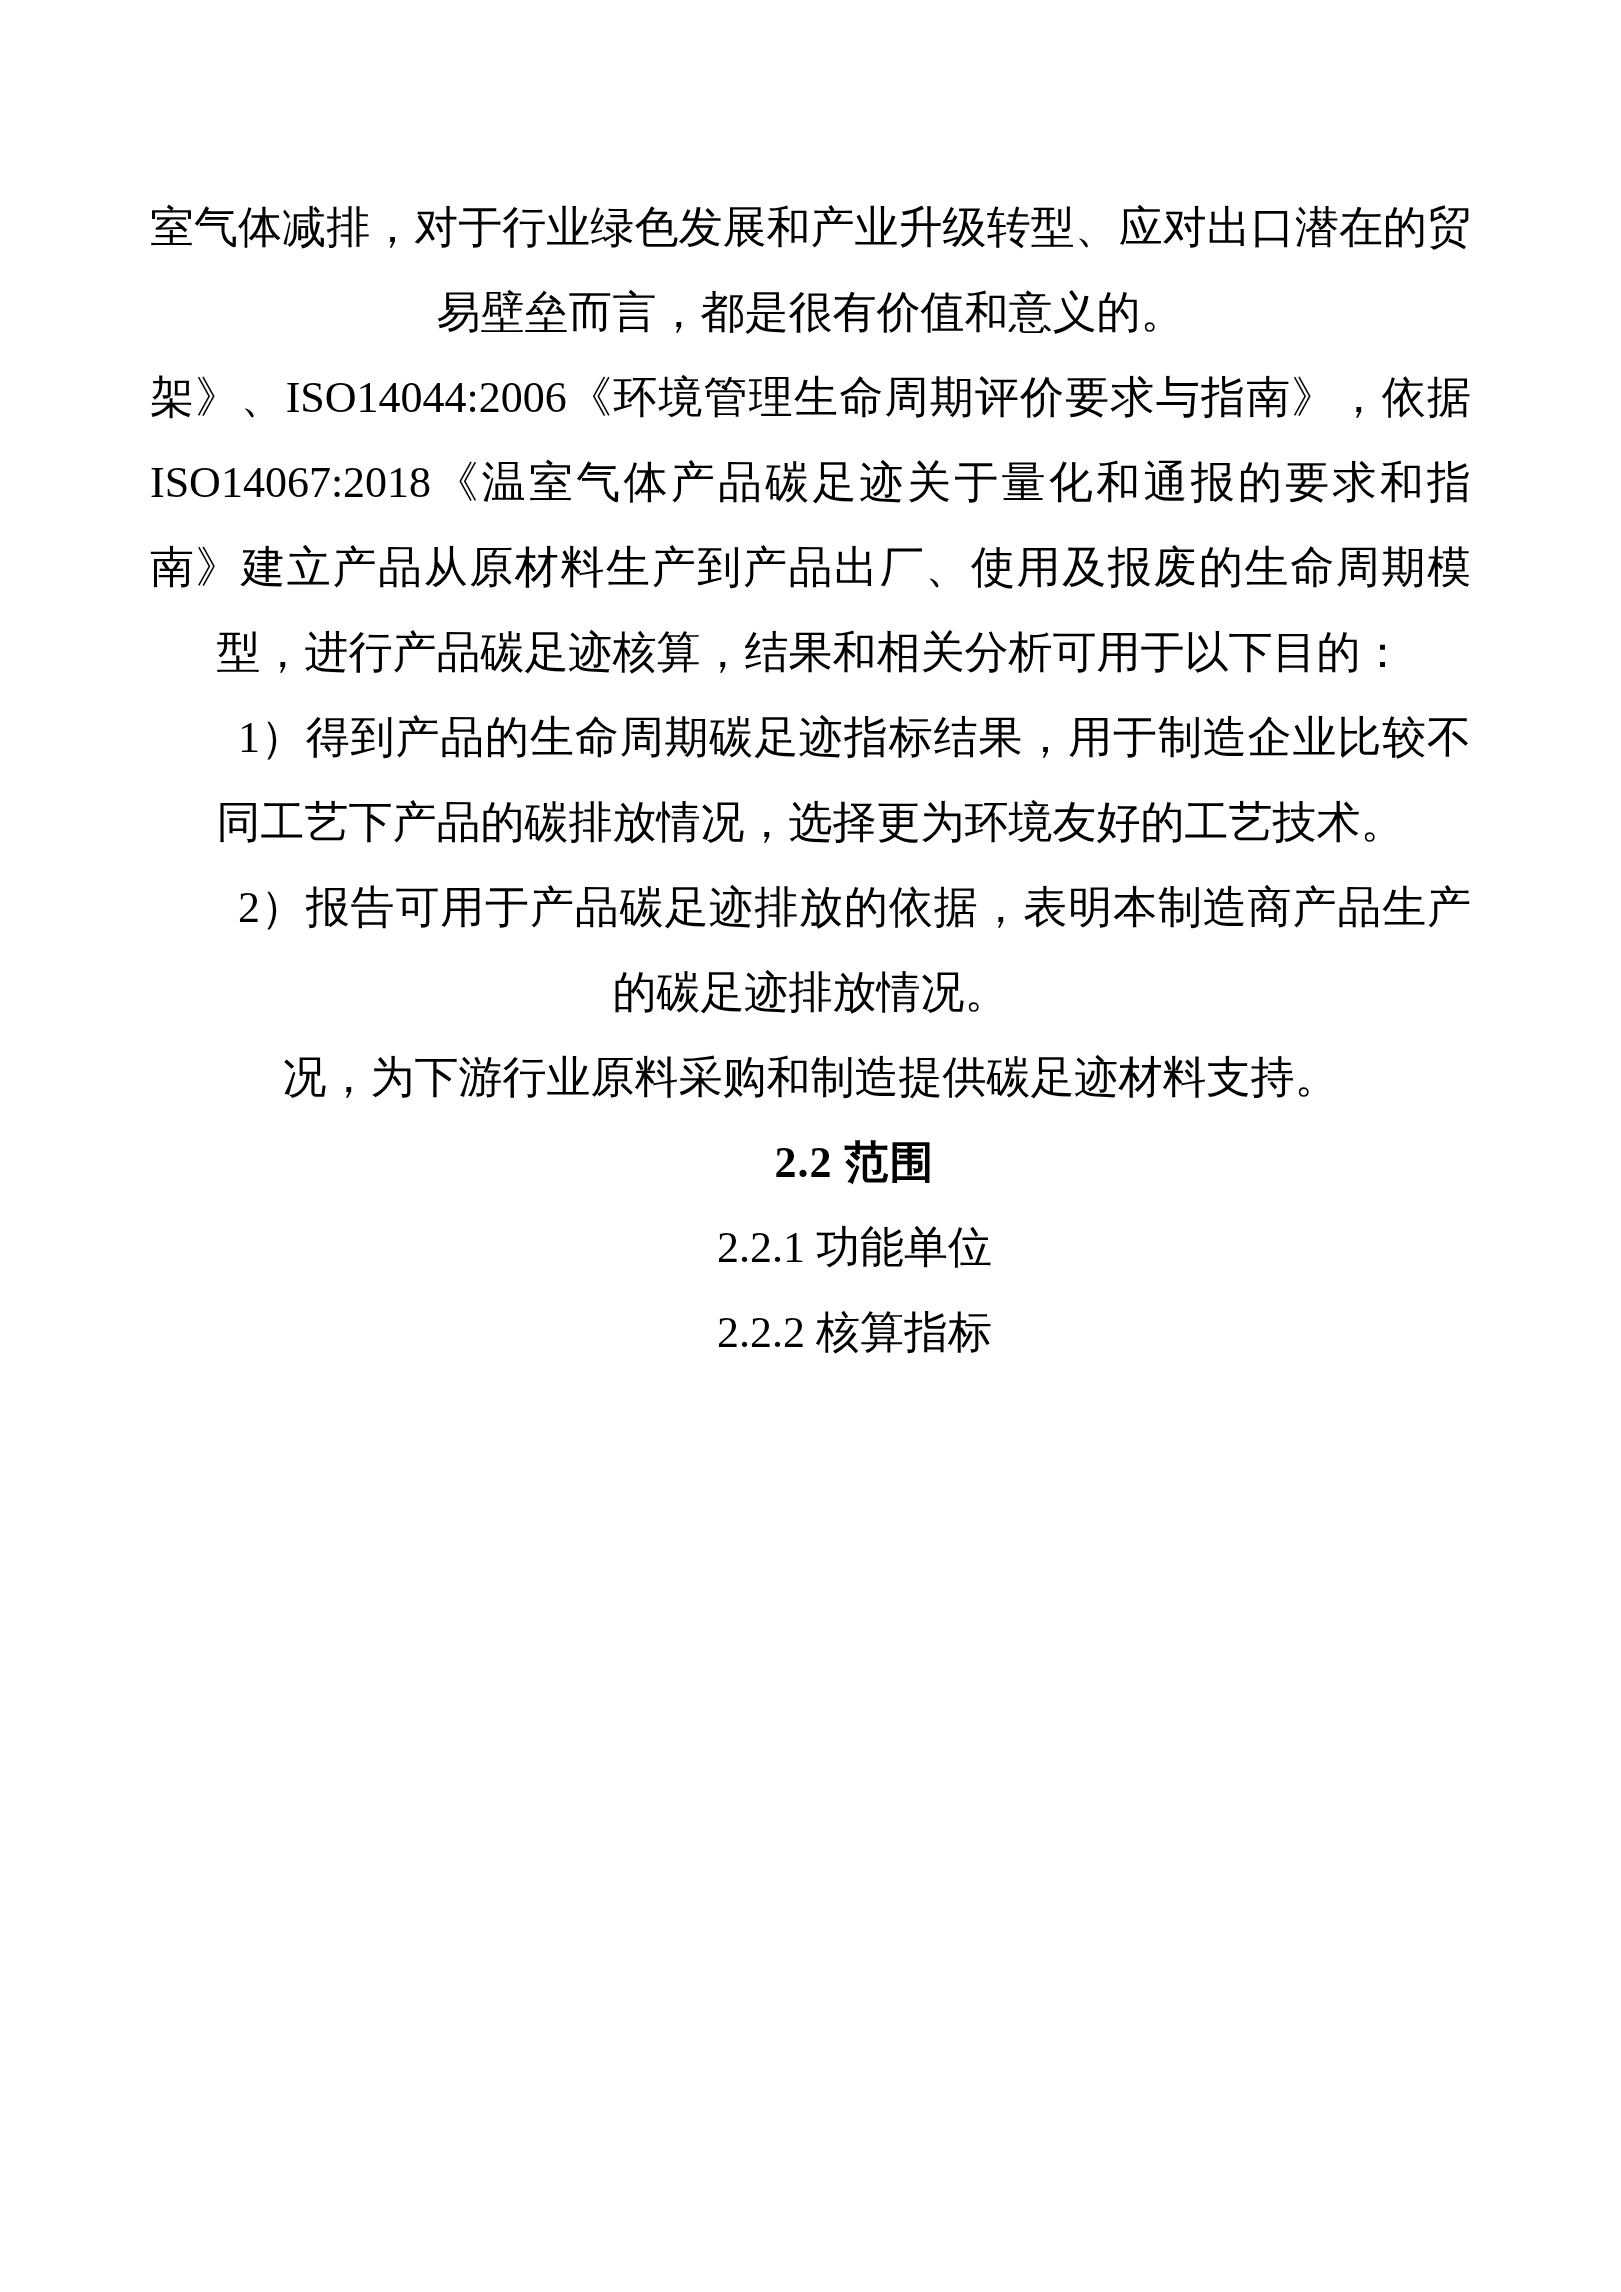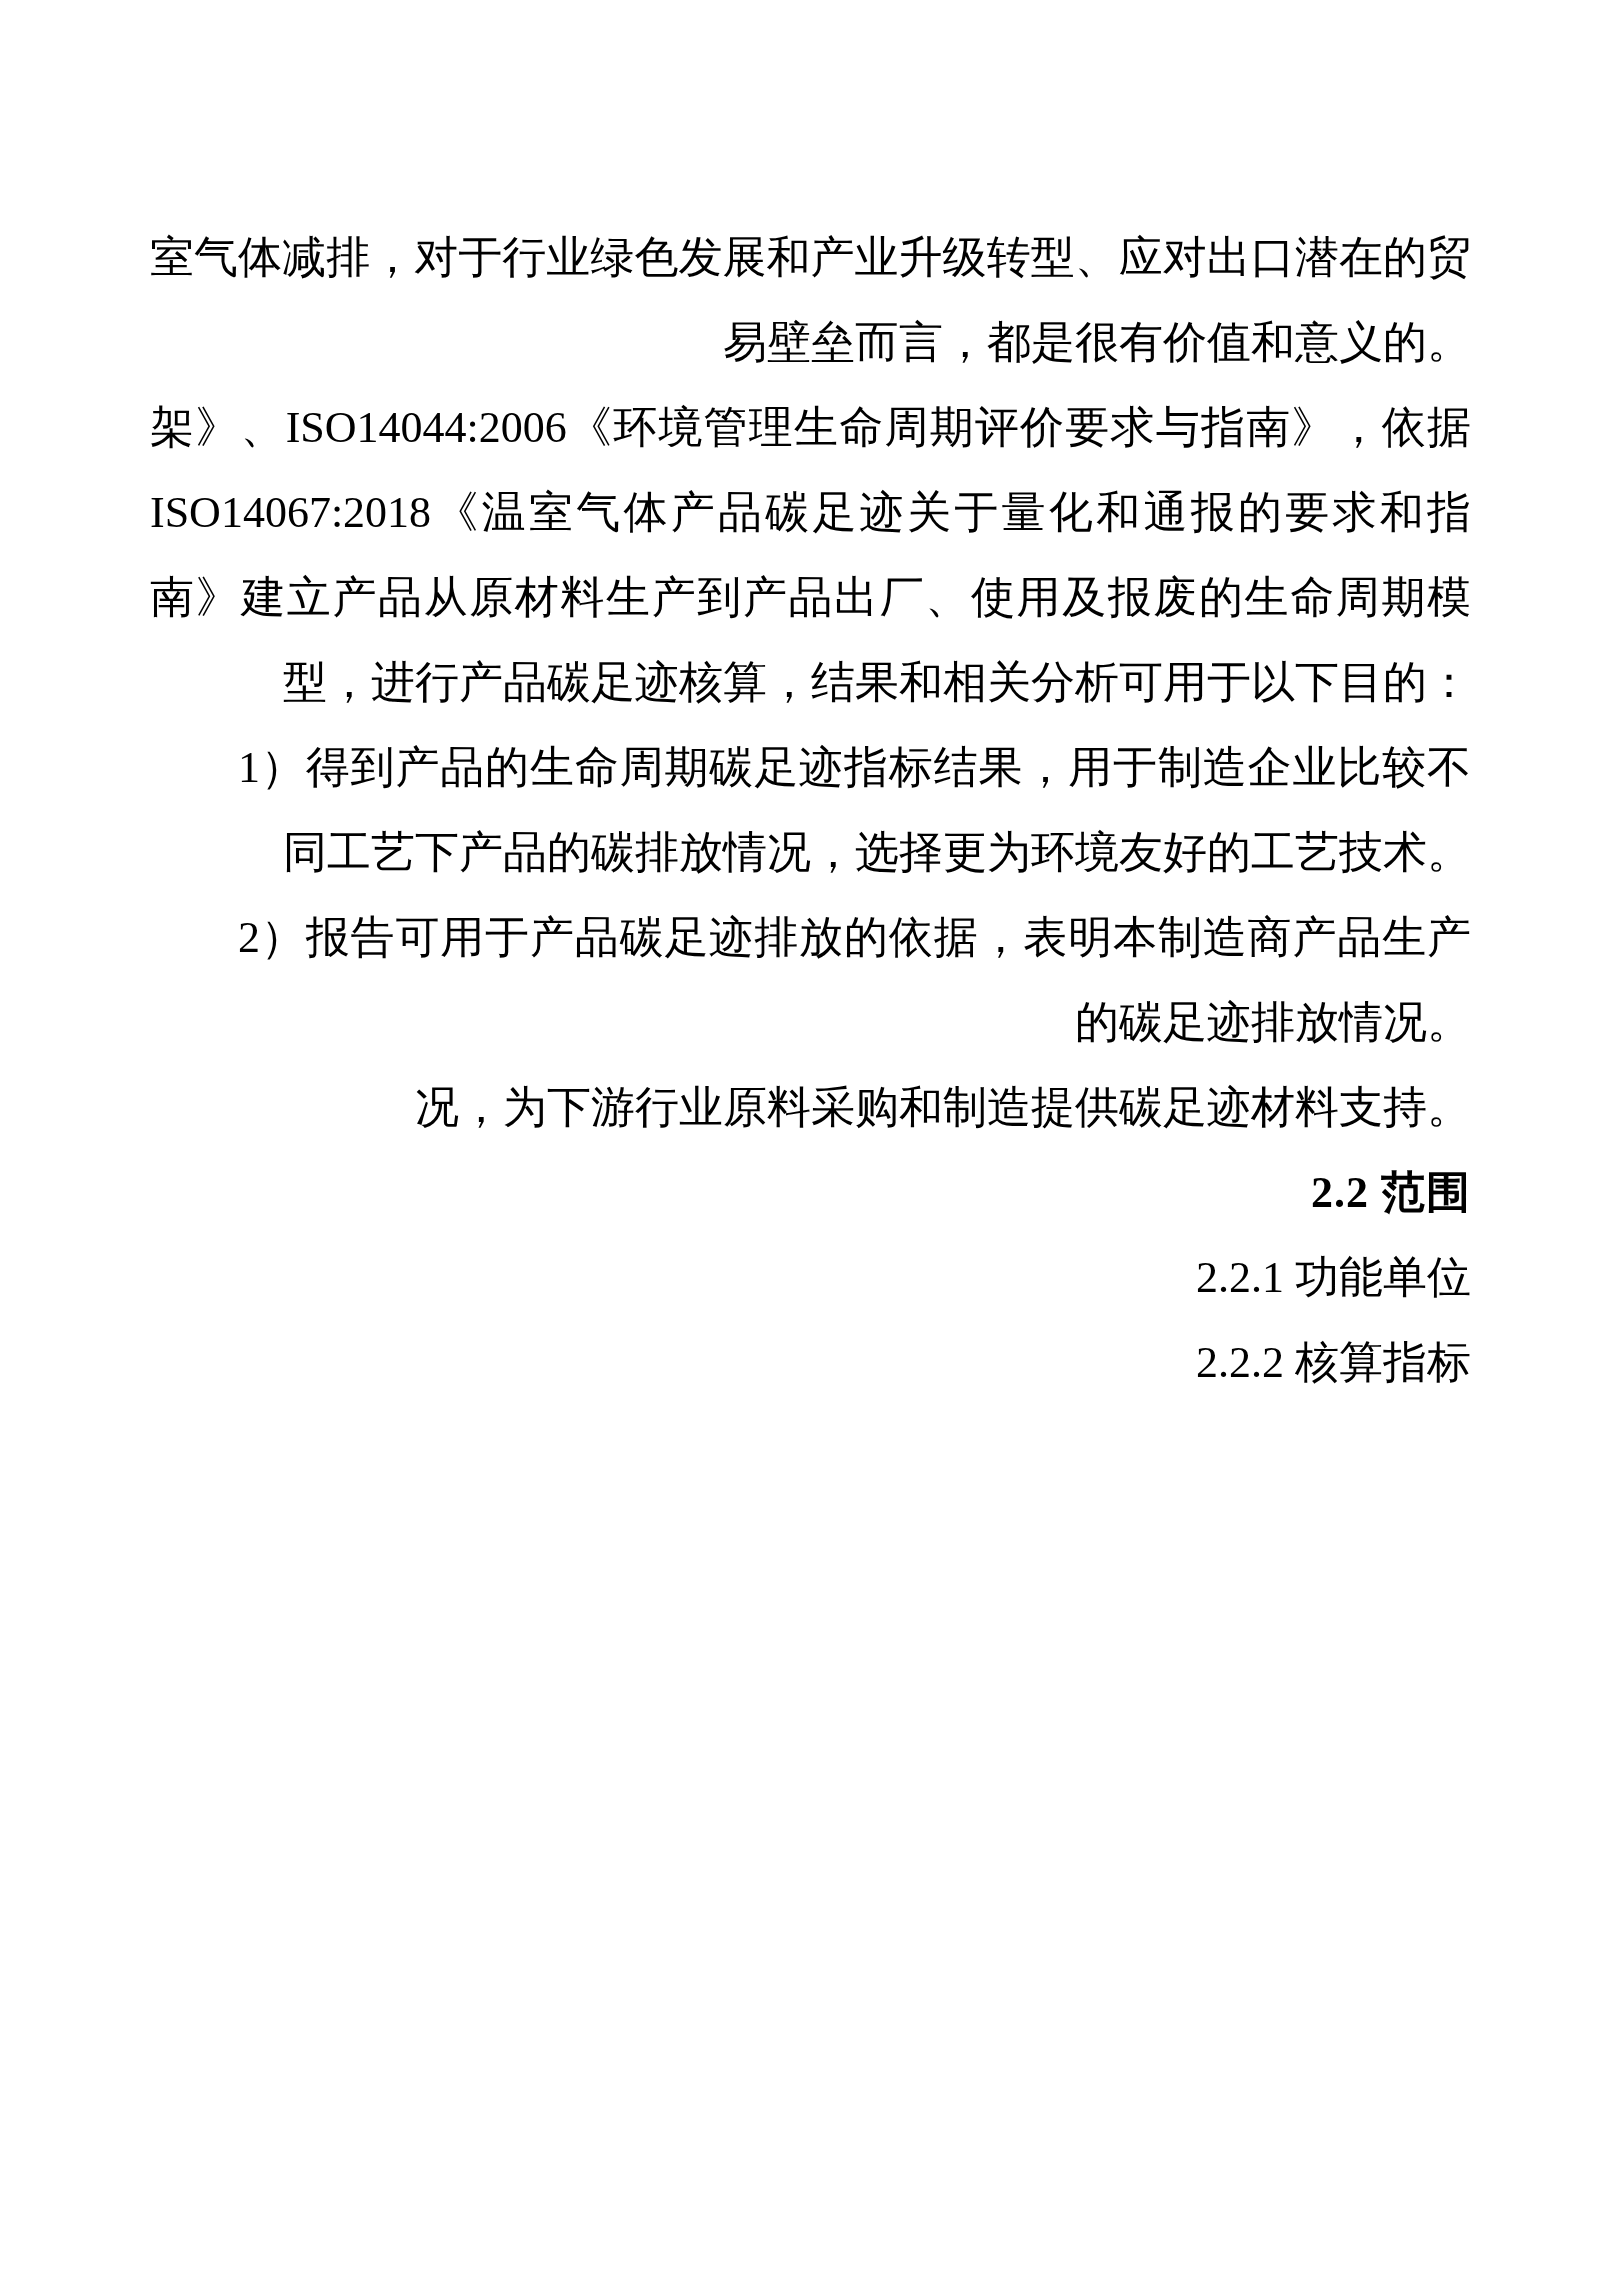--- a/index.html
+++ b/index.html
@@ -4,34 +4,33 @@
 <style>
   html, body { margin: 0; padding: 0; }
   .page {
     position: relative;
     width: 1621px;
     height: 1798px;
     background: #ffffff;
     color: #000000;
     font-family: "Liberation Serif", "DejaVu Serif", serif;
     overflow: hidden;
-    margin-top: 30px;
   }
   .text-block {
     position: absolute;
     left: 150px;
     top: 185px;
     width: 1321px;
     font-size: 44px;
     line-height: 85px;
   }
   .para { margin: 0; }
   .line {
     white-space: nowrap;
-    text-align: right;
+    text-align: center;
   }
   .jfull {
     text-align: justify;
     text-align-last: justify;
   }
   .indent { text-indent: 88px; }
   .heading-line {
     font-weight: bold;
     letter-spacing: 1px;
   }

